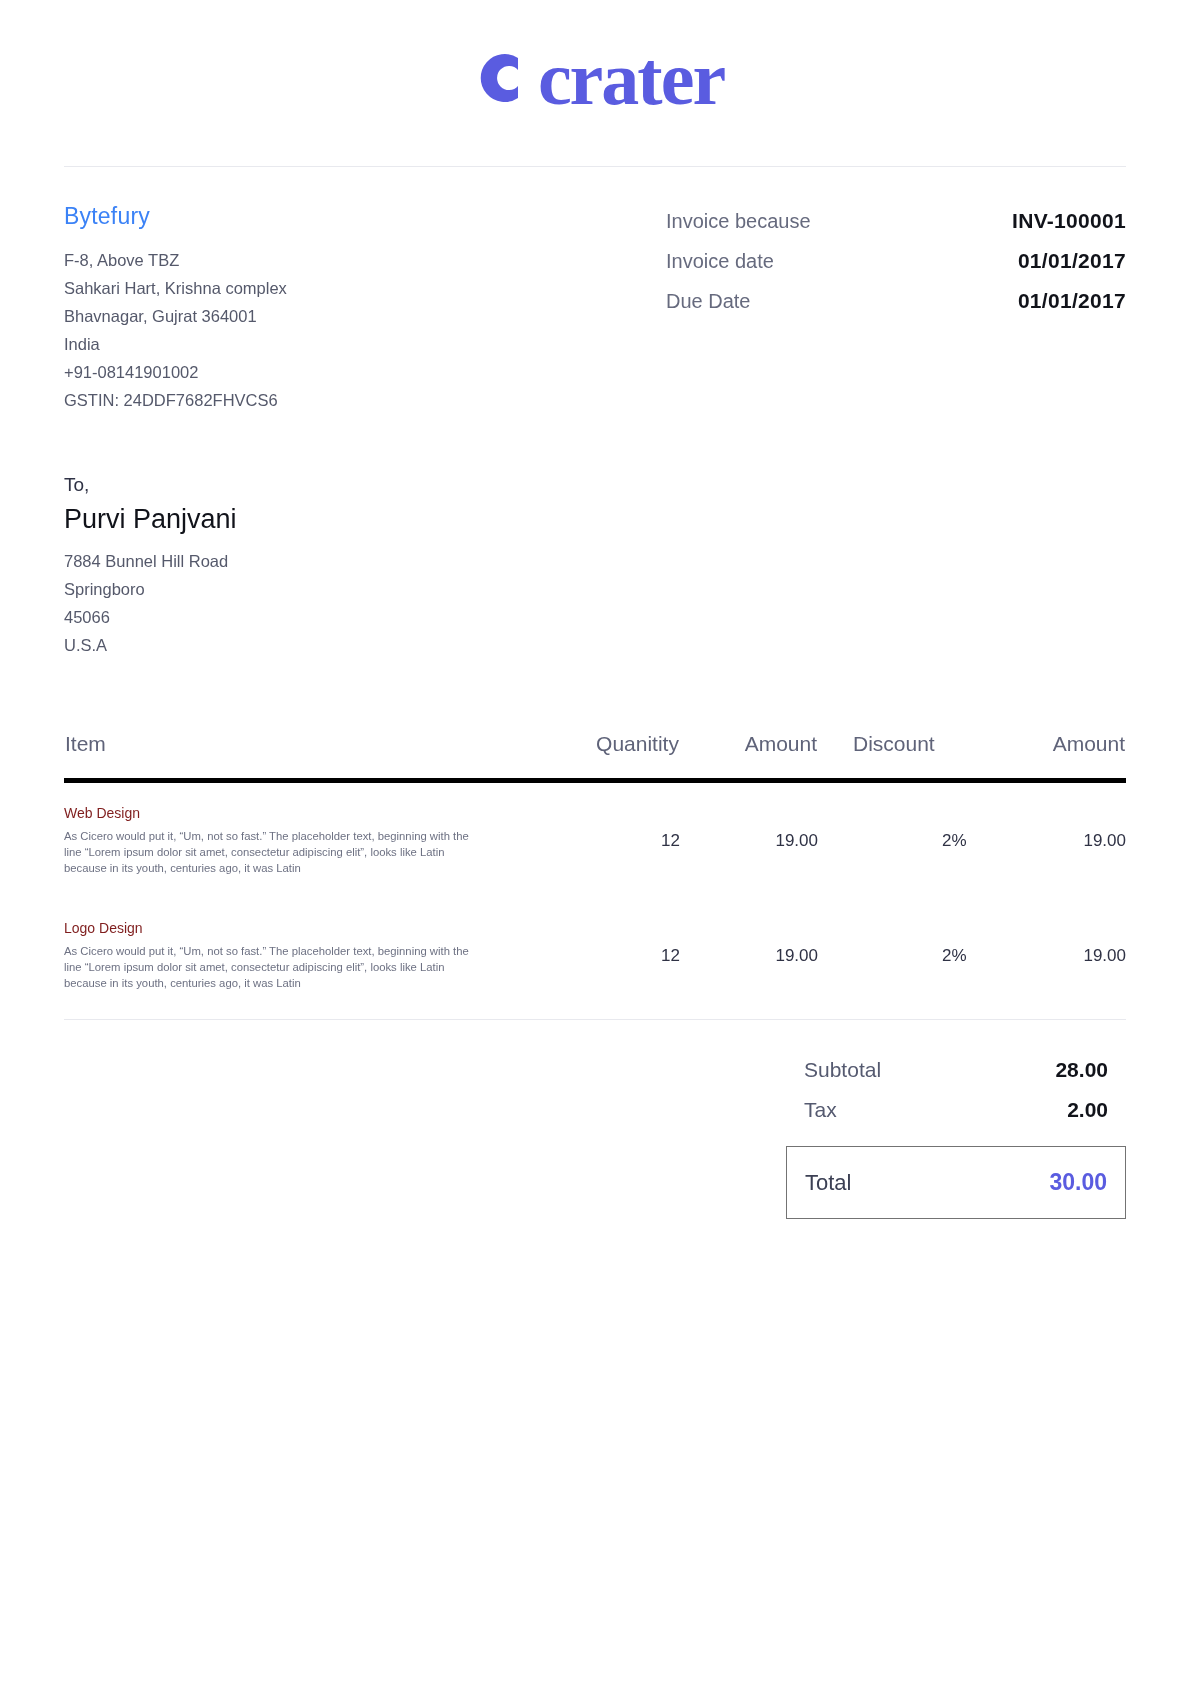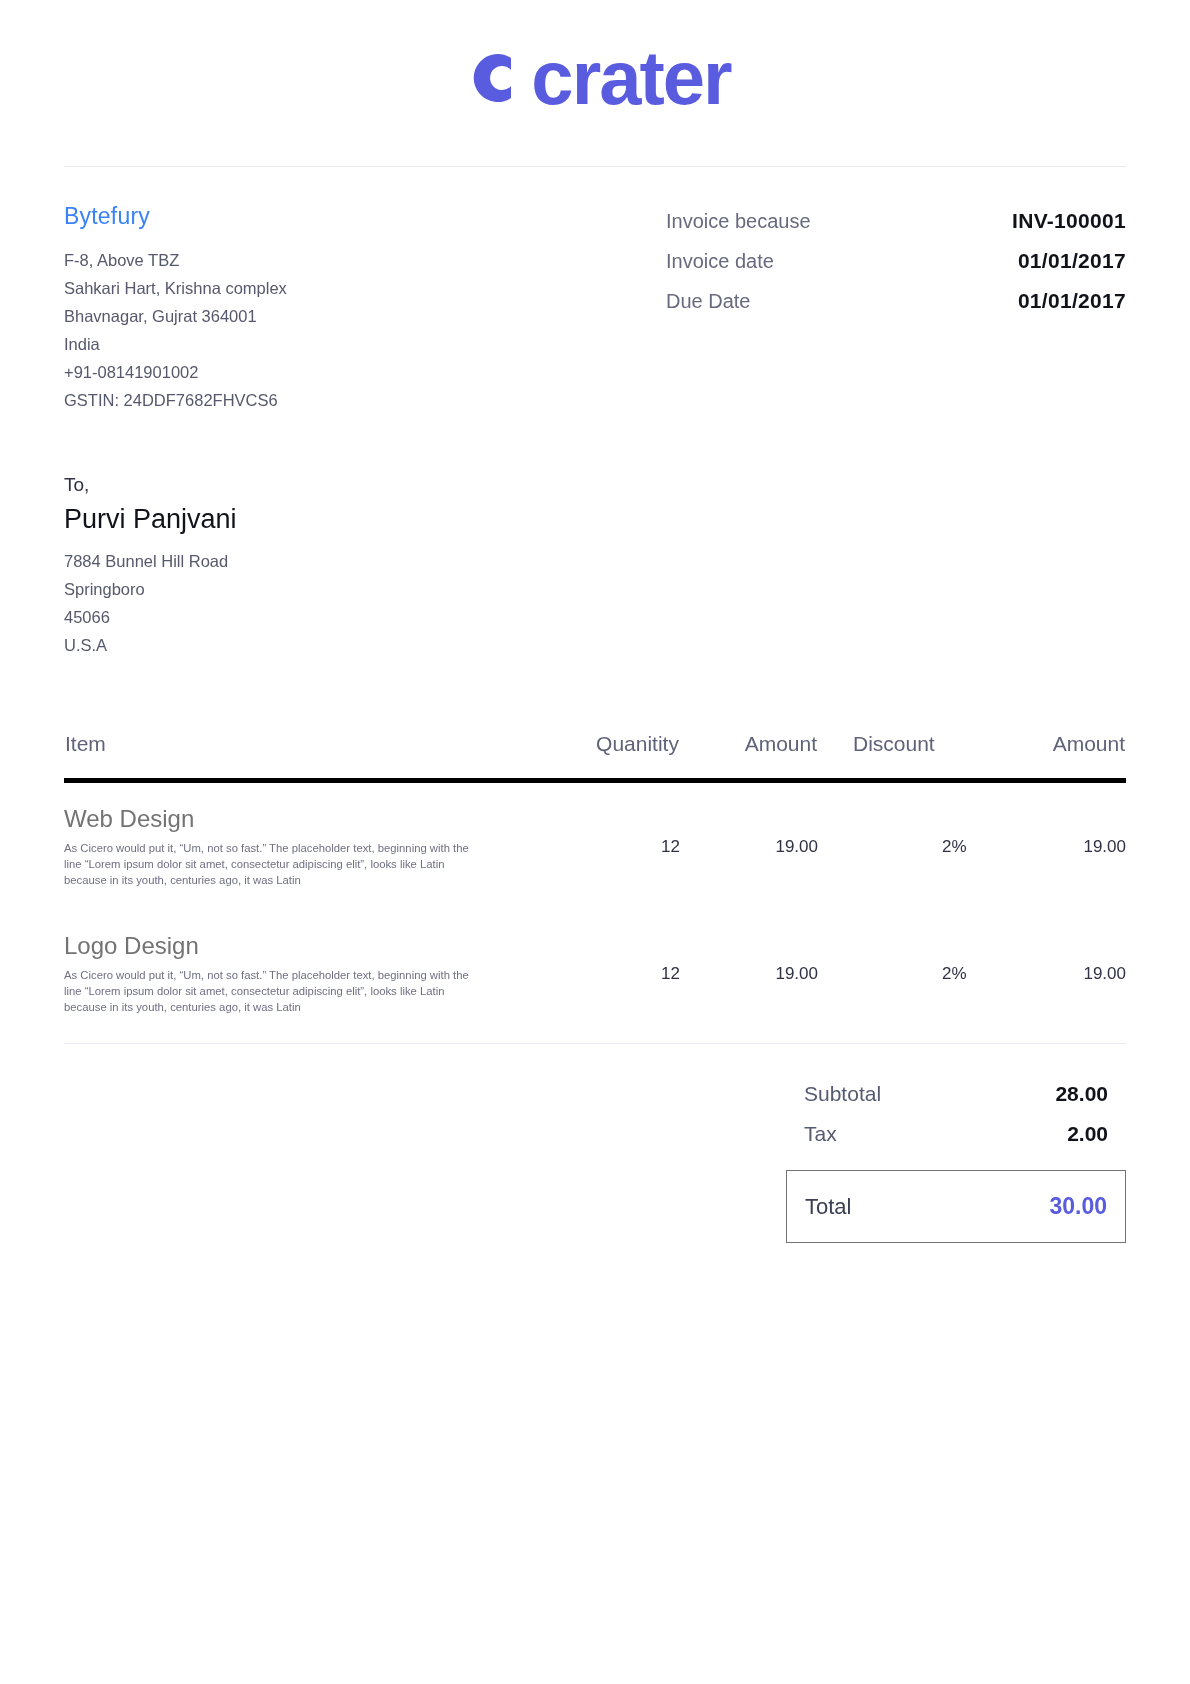--- a/index.html
+++ b/index.html
@@ -29,21 +29,21 @@
     display: flex;
     justify-content: center;
     align-items: center;
   }
   .logo-wrap {
     display: flex;
     align-items: center;
     height: 72px;
   }
   .logo-text {
-    font-family: Liberation Sans, sans-serif;
+    font-family: Liberation Serif, serif;
     font-size: 76px;
     font-weight: bold;
     letter-spacing: -2px;
     color: #5a5ce0;
     line-height: 1;
     position: relative;
   }
 
   
   .top-rule {
@@ -136,22 +136,22 @@
     font-size: 17px;
     color: #2f3245;
     text-align: right;
   }
   table.items-table tbody td.col-item {
     text-align: left;
     padding-right: 30px;
     width: 47%;
   }
   .item-name {
-    font-size: 24px;
-    color: #737373;
+    font-size: 14px;
+    color: #7f1d1d;
     margin-bottom: 7px;
   }
   .item-desc {
     font-size: 11.3px;
     line-height: 16px;
     color: #6d7183;
     max-width: 425px;
   }
   tr.item-row + tr.item-row td { border-top: none; }
   .td-qty { width: 11%; }

